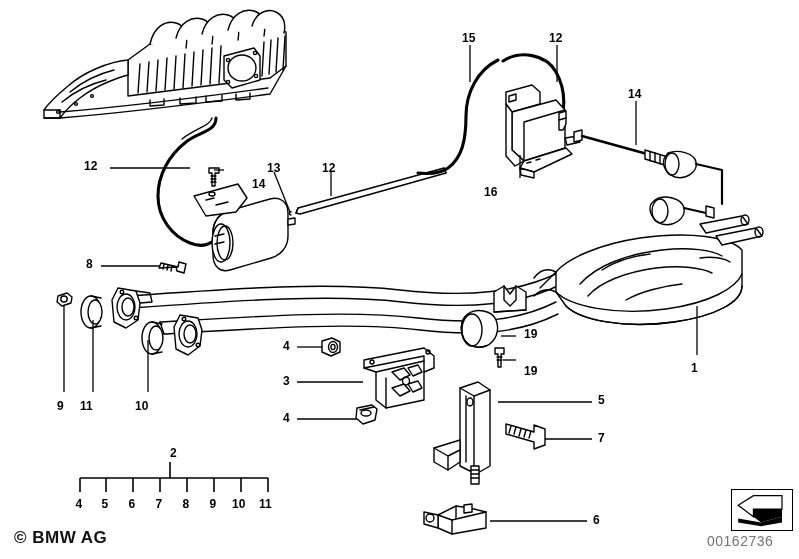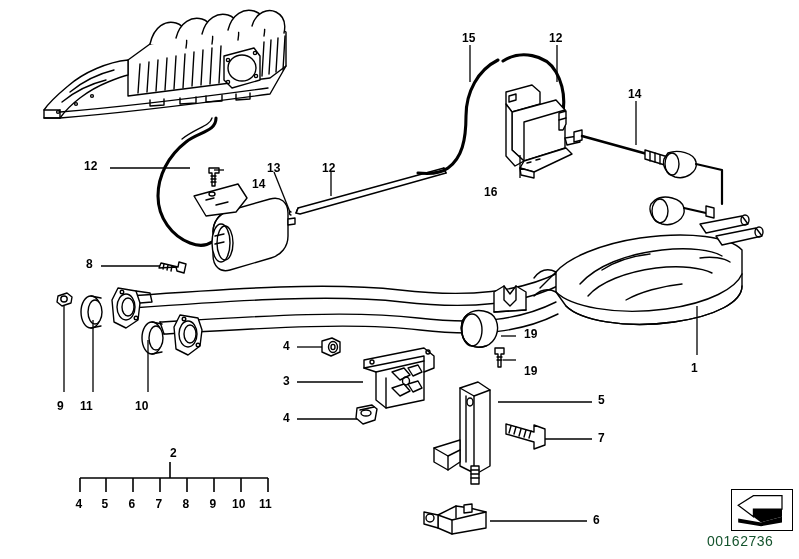--- a/index.html
+++ b/index.html
@@ -5,21 +5,21 @@
   html,body{margin:0;padding:0;background:#ffffff;}
   body{width:799px;height:559px;overflow:hidden;
        font-family:"Liberation Sans",sans-serif;}
   #stage{position:relative;width:799px;height:559px;background:#fff;}
   svg.layer{position:absolute;left:0;top:0;width:799px;height:559px;}
   .lbl{position:absolute;font-family:"Liberation Sans",sans-serif;
        font-weight:bold;font-size:12px;color:#000;line-height:1;
        white-space:nowrap;}
   .copy{position:absolute;left:14px;top:528px;font-size:17px;font-weight:bold;
         letter-spacing:.5px;color:#111;}
-  .dnum{position:absolute;left:707px;top:533px;font-size:14px;color:#14532d;
+  .dnum{position:absolute;left:707px;top:533px;font-size:14px;color:#737373;
         letter-spacing:.5px;font-family:"Liberation Sans",sans-serif;}
   .arrowbox{position:absolute;left:731px;top:489px;width:62px;height:42px;
             border:1px solid #000;background:#fff;box-sizing:border-box;}
 </style>
 </head>
 <body>
 
 <div id="stage">
 
   <svg class="layer" viewBox="0 0 799 559">
@@ -392,14 +392,15 @@
       <div class="lbl" style="left: 75.5px; top: 498px;">4</div>
       <div class="lbl" style="left: 101.5px; top: 498px;">5</div>
       <div class="lbl" style="left: 128.5px; top: 498px;">6</div>
       <div class="lbl" style="left: 155.5px; top: 498px;">7</div>
       <div class="lbl" style="left: 182.5px; top: 498px;">8</div>
       <div class="lbl" style="left: 209.5px; top: 498px;">9</div>
       <div class="lbl" style="left: 232px; top: 498px;">10</div>
       <div class="lbl" style="left: 259px; top: 498px;">11</div>
     </div>
 
+  <div class="copy">© BMW AG</div>
   <div class="dnum">00162736</div>
 </div>
 
 </body></html>

